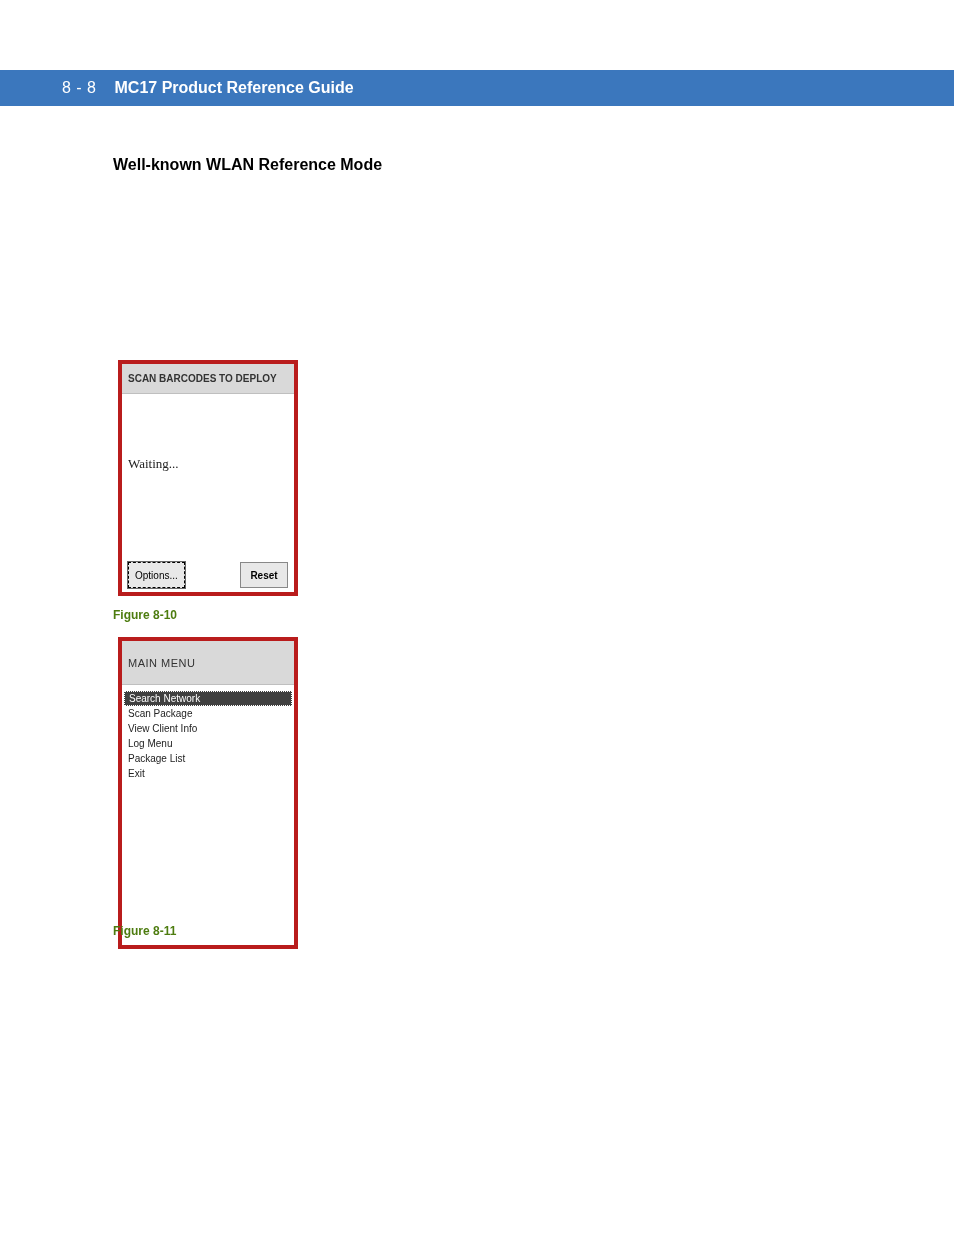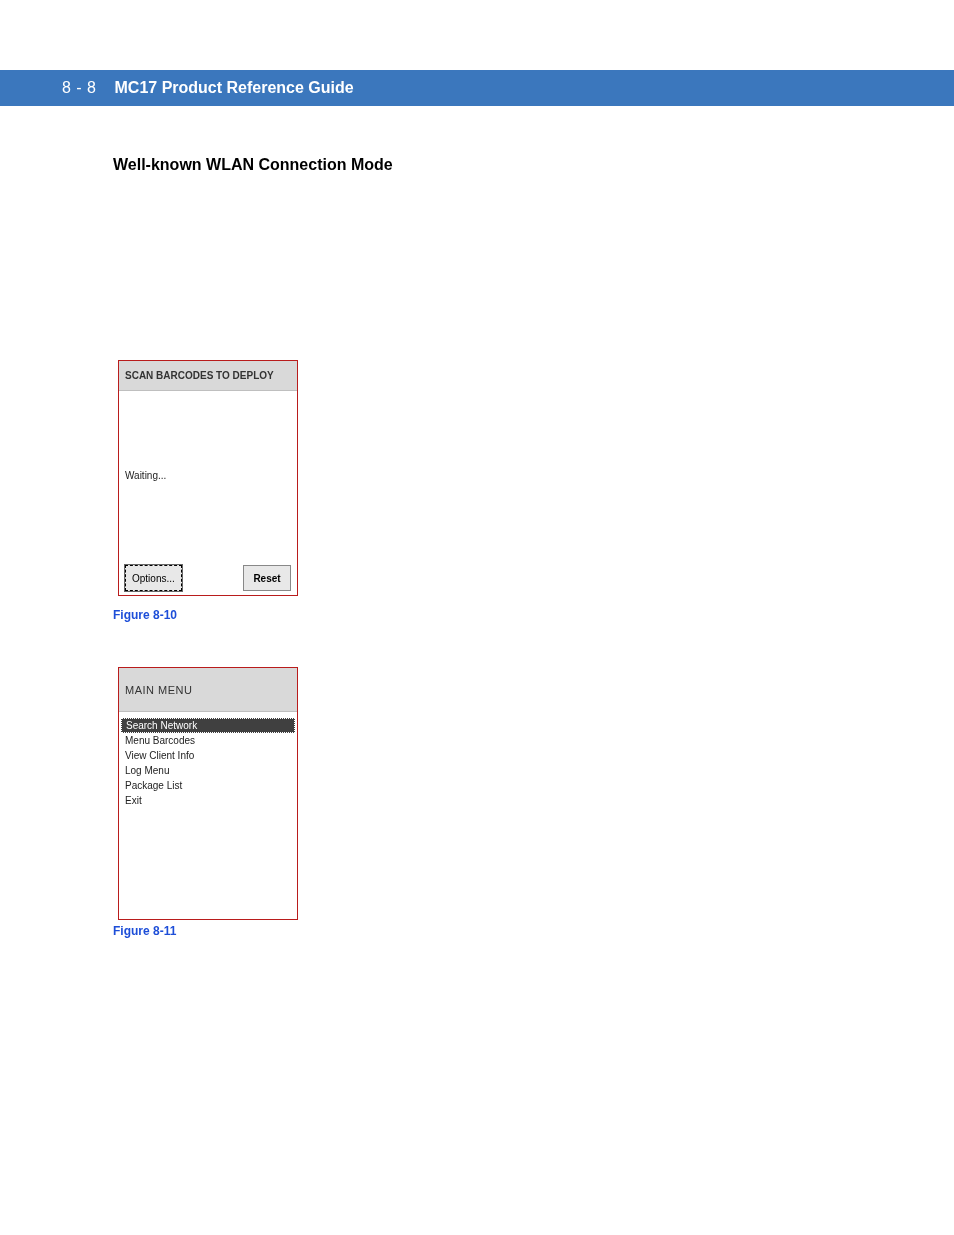--- a/index.html
+++ b/index.html
@@ -32,21 +32,21 @@
     top: 156px;
     left: 113px;
     font-weight: 700;
     font-size: 16px;
     color: #000;
   }
 
   
   .device-screen {
     background: #fff;
-    border: 1px solid #b91c1c;
+    border: 4px solid #b91c1c;
     position: absolute;
   }
   #screen1 { top: 360px; left: 118px; width: 180px; height: 236px; }
   .screen-titlebar {
     height: 30px;
     background: #d9d9d9;
     border-bottom: 1px solid #bfbfbf;
     display: flex;
     align-items: center;
     padding-left: 6px;
@@ -54,23 +54,23 @@
     font-size: 10px;
     font-weight: 700;
     color: #333;
   }
   #screen1 .screen-body {
     position: relative;
     height: calc(100% - 30px);
   }
   #screen1 .waiting {
     position: absolute;
-    top: 79px; left: 6px;
-    font-family: Liberation Sans, sans-serif;
-    font-size: 10px;
+    top: 62px; left: 6px;
+    font-family: Liberation Serif, serif;
+    font-size: 13px;
     color: #222;
   }
   .btn {
     position: absolute;
     height: 26px;
     min-width: 48px;
     padding: 0 6px;
     background: #e8e8e8;
     border: 1px solid #888;
     font-family: Tahoma, Arial, sans-serif;
@@ -82,26 +82,26 @@
     cursor: pointer;
   }
   .btn.focus { border: 1px dashed #000; outline: 1px solid #666; }
   #btn-options { bottom: 4px; left: 6px; }
   #btn-reset   { bottom: 4px; right: 6px; font-weight: bold; }
 
   .fig-caption {
     position: absolute;
     font-size: 12px;
     font-weight: 700;
-    color: #1d4ed8;
+    color: #4d7c0f;
   }
   #cap1 { top: 608px; left: 113px; }
 
   
-  #screen2 { top: 667px; left: 118px; width: 180px; height: 253px; }
+  #screen2 { top: 637px; left: 118px; width: 180px; height: 312px; }
   #screen2 .screen-titlebar {
     height: 44px;
     font-size: 11px;
     letter-spacing: 0.5px;
     font-weight: 400;
   }
   #screen2 .menu {
     list-style: none;
     padding: 6px 0 0 0;
     font-family: Tahoma, Arial, sans-serif;
@@ -124,37 +124,37 @@
 </head>
 <body>
 
 <div class="page">
 
   <div class="header-bar">
     <span class="pagenum">8 - 8</span>
     <span class="title">MC17 Product Reference Guide</span>
   </div>
 
-  <div class="section-heading">Well-known WLAN Connection Mode</div>
+  <div class="section-heading">Well-known WLAN Reference Mode</div>
 
   <div id="screen1" class="device-screen">
     <div class="screen-titlebar">SCAN BARCODES TO DEPLOY</div>
     <div class="screen-body">
       <div class="waiting">Waiting...</div>
       <div id="btn-options" class="btn focus">Options...</div>
       <div id="btn-reset" class="btn">Reset</div>
     </div>
   </div>
   <div id="cap1" class="fig-caption">Figure 8-10</div>
 
   <div id="screen2" class="device-screen">
     <div class="screen-titlebar">MAIN MENU</div>
     <ul class="menu">
       <li class="selected">Search Network</li>
-      <li>Menu Barcodes</li>
+      <li>Scan Package</li>
       <li>View Client Info</li>
       <li>Log Menu</li>
       <li>Package List</li>
       <li>Exit</li>
     </ul>
   </div>
   <div id="cap2" class="fig-caption">Figure 8-11</div>
 
 </div>
 

